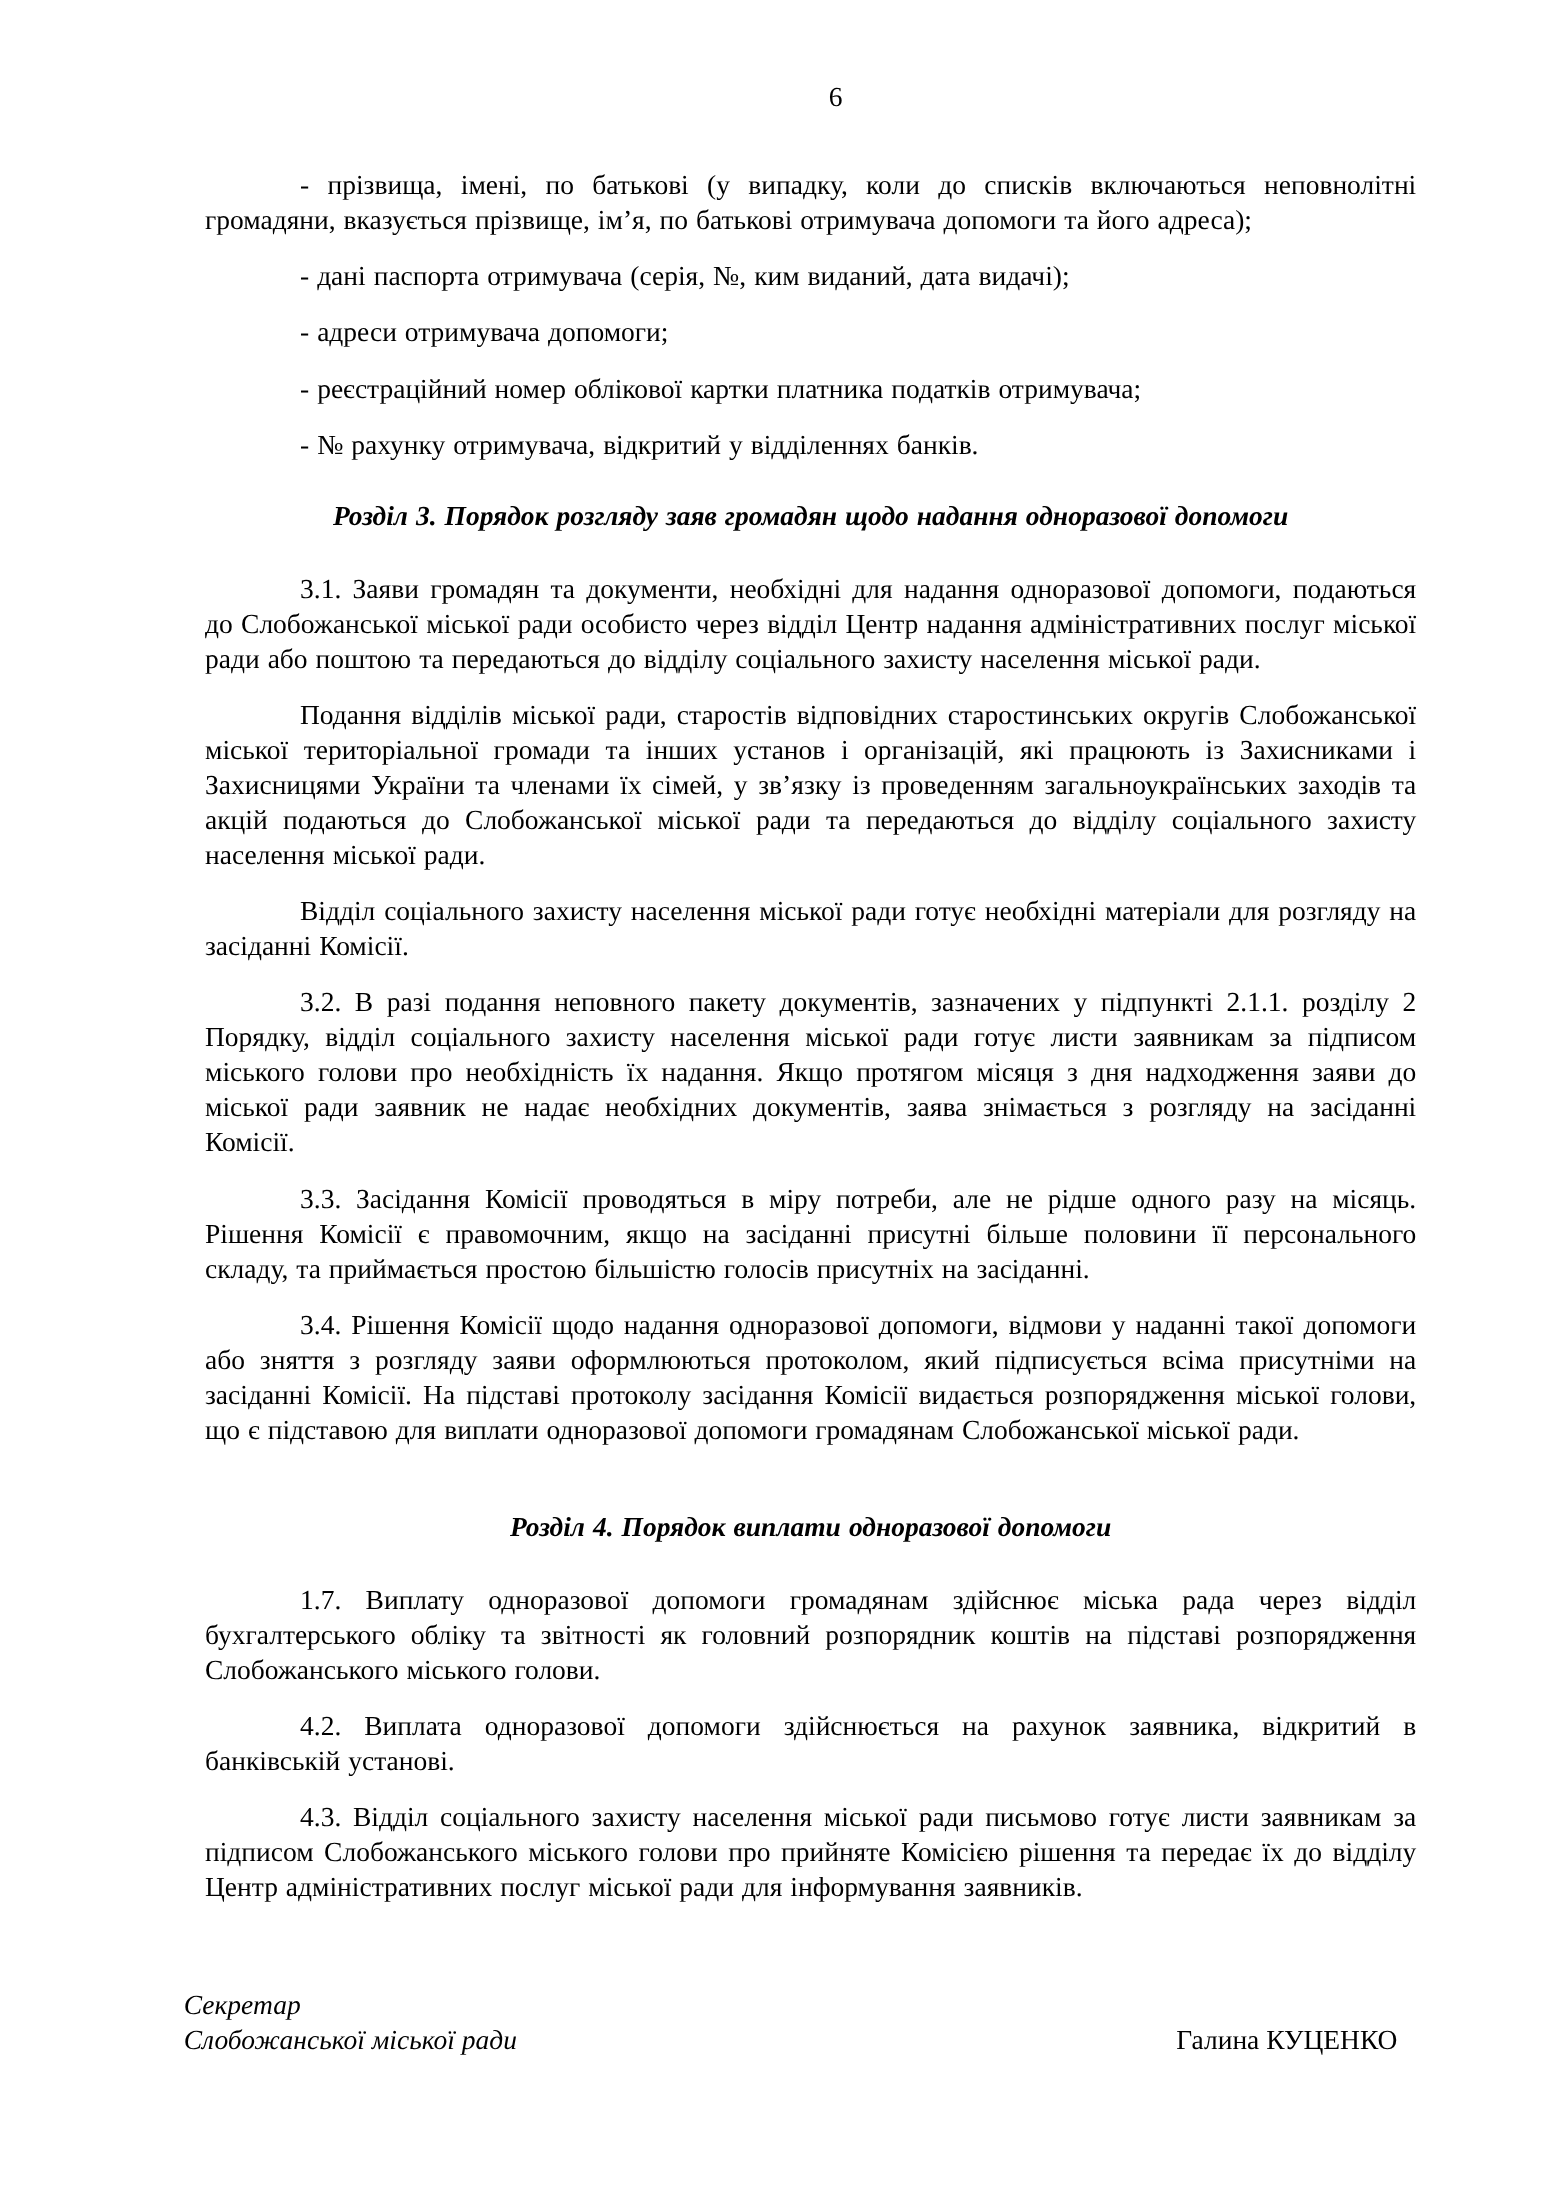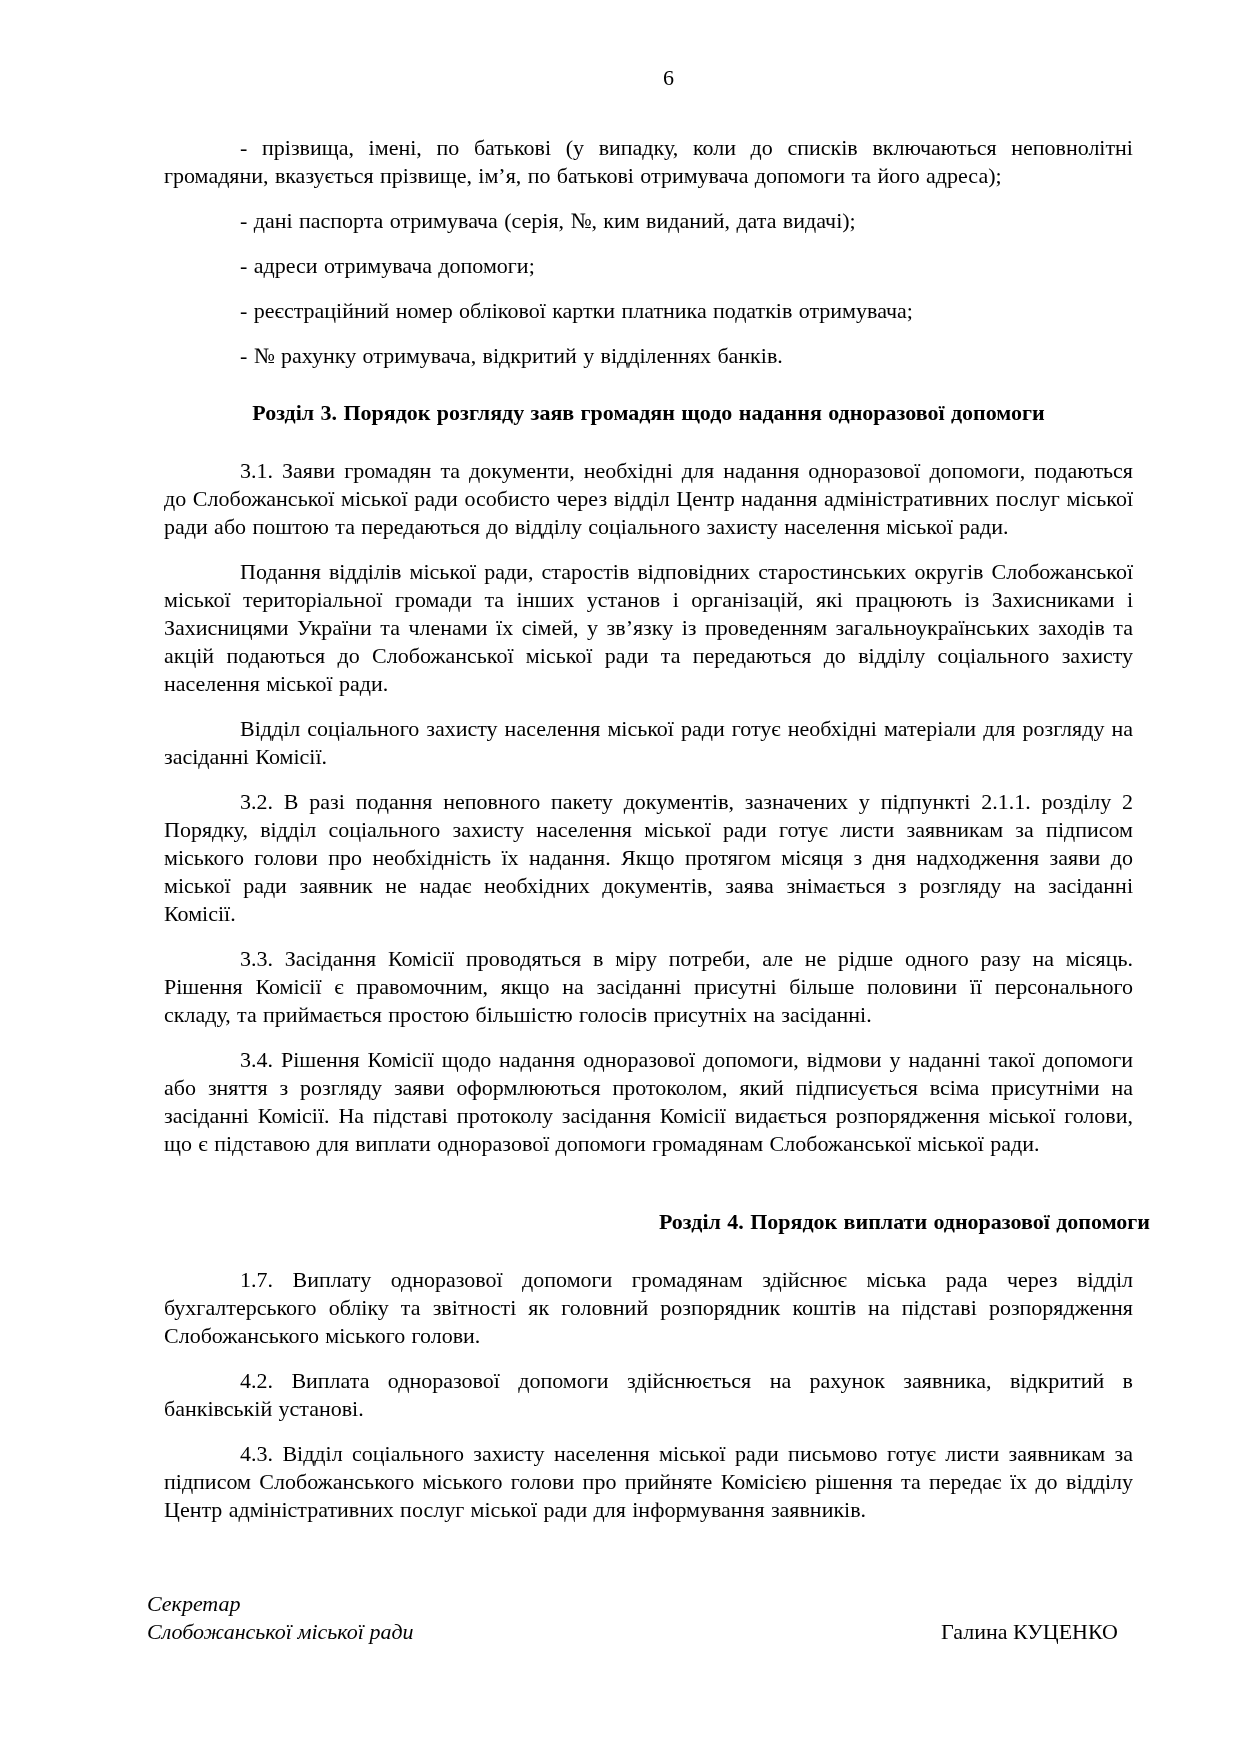--- a/index.html
+++ b/index.html
@@ -30,24 +30,24 @@
     margin: 17px;
     text-align: justify;
     text-indent: 76px;
     word-spacing: 0.04em;
   }
   .heading {
     margin: 29px 0 30px 0;
     font-weight: bold;
     text-align: center;
     text-indent: 0;
+    font-style: italic;
   }
   .heading.heading-4 {
     margin: 50px 0 30px 0;
-    text-align: right;
   }
   .signature {
     margin-top: 66px;
     display: flex;
     justify-content: space-between;
     align-items: flex-end;
     padding-right: 32px;
   }
   .sig-left div { white-space: nowrap; font-style: italic; }
   .sig-name { white-space: nowrap; margin-left: 45px; }

